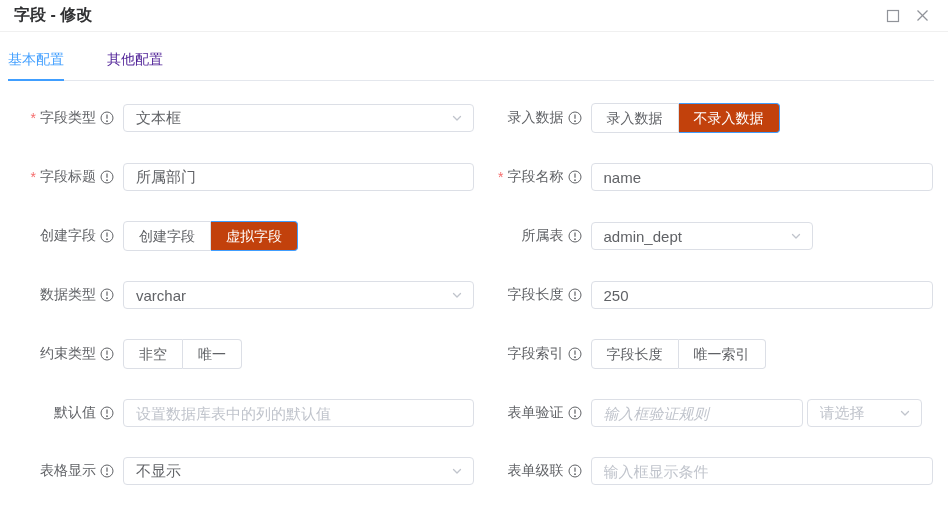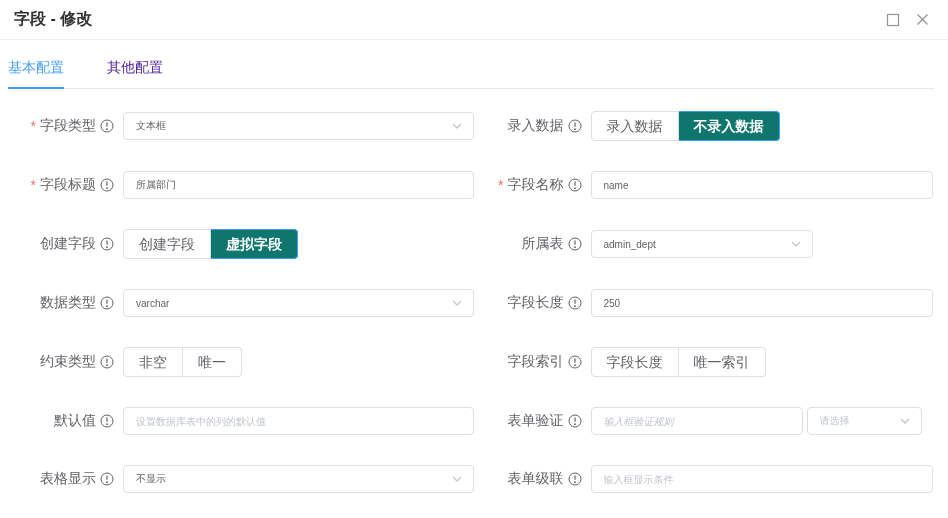--- a/index.html
+++ b/index.html
@@ -7,21 +7,21 @@
   body {
     width: 948px; height: 518px;
     background: #fff;
     font-family: "Liberation Sans", sans-serif;
     font-size: 14px;
     color: #606266;
     overflow: hidden;
   }
   
   .header {
-    height: 40px;
+    height: 32px;
     display: flex; align-items: center;
     padding: 0 18px 0 14px;
     border-bottom: 1px solid #f0f0f0;
   }
   .title { flex: 1; font-size: 16px; font-weight: bold; color: #303133; }
   .win-btns { display: flex; align-items: center; gap: 15px; }
   .win-btn { display: inline-flex; cursor: pointer; line-height: 0; }
   
   .tabs {
     margin: 0 14px 0 8px;
@@ -60,21 +60,21 @@
   .req { color: #F56C6C; }
   .info { display: inline-flex; line-height: 0; cursor: pointer; }
   .ctrl {
     margin-left: 9px;
     height: 28px;
     border: 1px solid #DCDFE6;
     border-radius: 4px;
     background: #fff;
     display: flex; align-items: center;
     padding: 0 12px;
-    font-size: 10px;
+    font-size: 15px;
     color: #606266;
     font-family: "Liberation Sans", sans-serif;
   }
   .grow { flex: 1; min-width: 0; }
   input.ctrl { outline: none; }
   input.ctrl::placeholder { color: #C0C4CC; }
   .select { justify-content: space-between; cursor: pointer; padding-right: 10px; }
   .select .val { overflow: hidden; white-space: nowrap; }
   .select .val.ph { color: #C0C4CC; }
   .chev { display: inline-flex; line-height: 0; margin-left: 6px; }
@@ -85,21 +85,21 @@
   .group { margin-left: 9px; display: flex; }
   .gbtn {
     height: 30px; line-height: 28px;
     padding: 0 15px;
     border: 1px solid #DCDFE6;
     background: #fff; color: #606266;
     cursor: pointer; white-space: nowrap;
   }
   .gbtn:first-child { border-radius: 4px 0 0 4px; }
   .gbtn + .gbtn { border-left: none; border-radius: 0 4px 4px 0; }
-  .gbtn.active { background: #0f766e; border-color: #409EFF; color: #fff; font-weight: bold; }
+  .gbtn.active { background: #c2410c; border-color: #409EFF; color: #fff; }
 </style>
 </head>
 <body>
 
 <div class="header">
   <div class="title">字段 - 修改</div>
   <div class="win-btns">
     <span class="win-btn">
       <svg width="14" height="14" viewBox="0 0 14 14">
           <rect x="1.5" y="1.5" width="11" height="11" fill="none" stroke="#909399" stroke-width="1.2"></rect>

